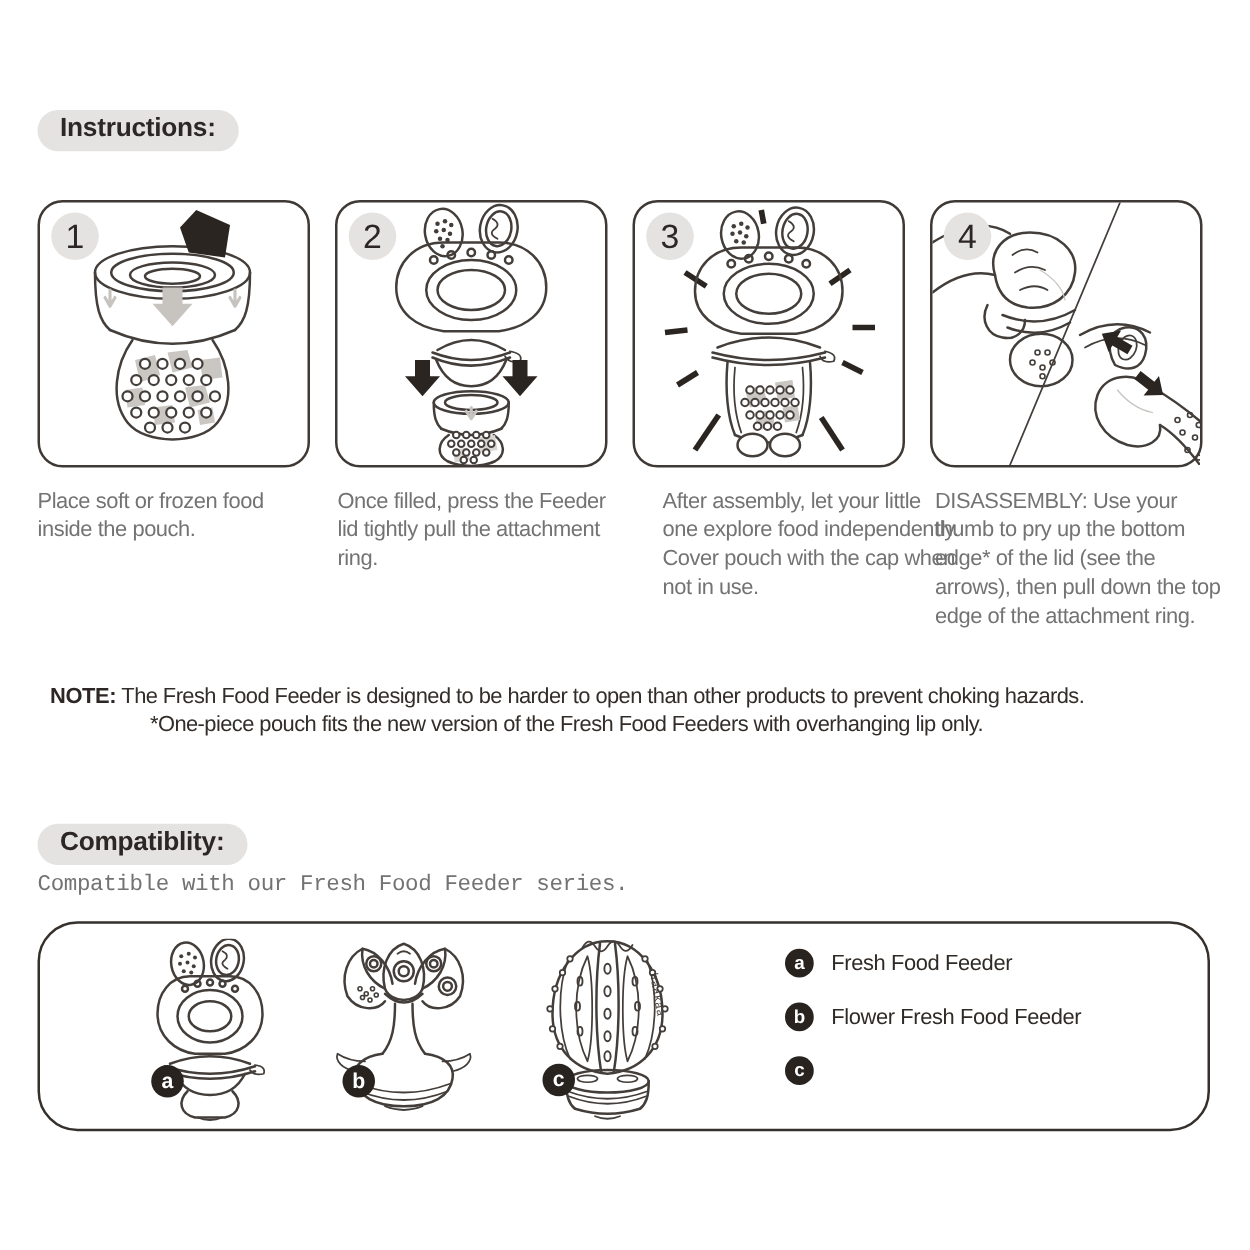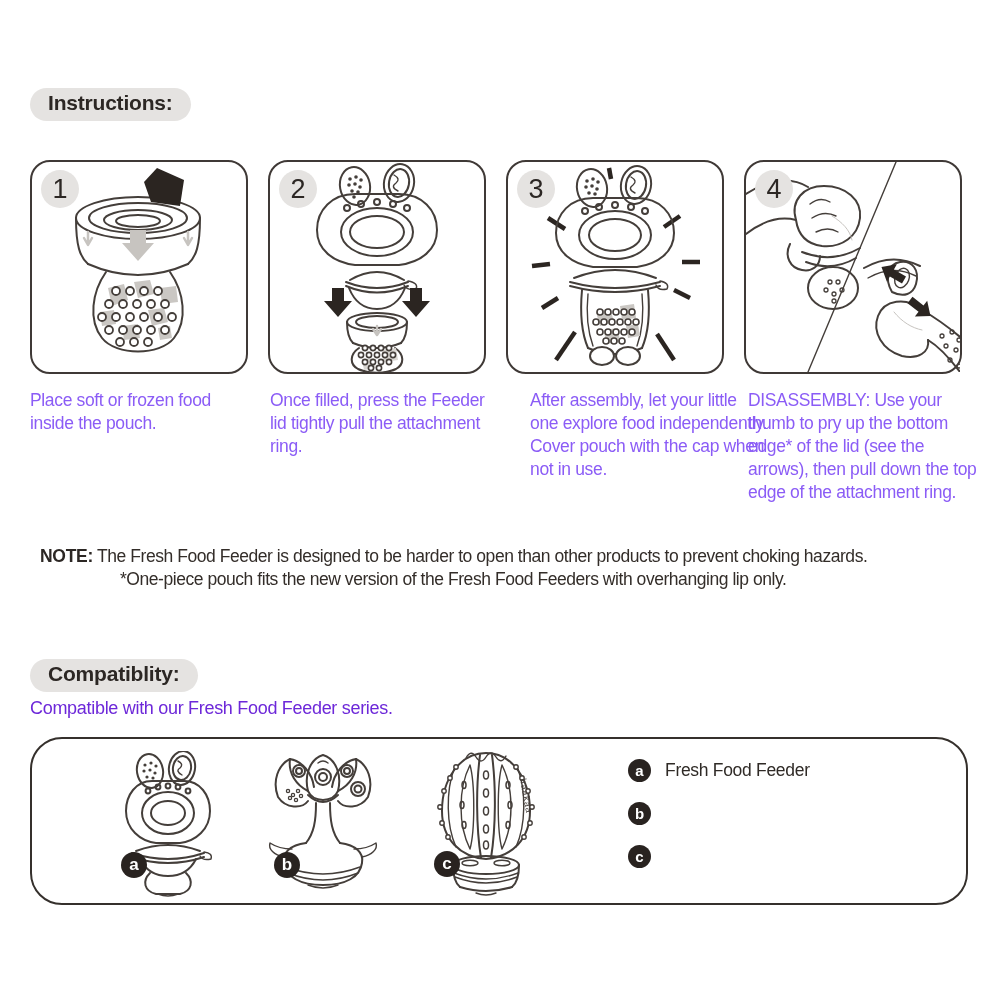--- a/index.html
+++ b/index.html
@@ -19,29 +19,29 @@
     background:#fff;
   }
   .panel svg{position:absolute;left:0;top:0;}
   .step-num{
     position:absolute;left:9px;top:8px;width:38px;height:38px;border-radius:50%;
     background:#e5e3e1;display:flex;align-items:center;justify-content:center;
     font-size:27px;color:#2c2724;z-index:3;
   }
   .caption{
     position:absolute;top:389px;font-size:17.5px;line-height:1.32;
-    letter-spacing:-0.35px;color:#8b5cf6;
+    letter-spacing:-0.35px;color:#737373;
   }
   .note{
     position:absolute;left:40px;top:545px;width:920px;
     font-size:17.5px;line-height:1.32;letter-spacing:-0.45px;color:#332d29;
   }
   .note b{letter-spacing:-0.3px;color:#2c2724;}
   .note .indent{margin-left:80px;}
-  .subtitle{position:absolute;left:30px;top:698px;font-size:18px;letter-spacing:-0.3px;color:#6d28d9;}
+  .subtitle{position:absolute;left:30px;top:698px;font-size:18px;letter-spacing:-0.3px;color:#737373;font-family:Liberation Mono, monospace;}
   .compat-box{
     position:absolute;left:30px;top:737px;width:938px;height:168px;
     border:2.5px solid #35302c;border-radius:32px;box-sizing:border-box;background:#fff;
   }
   .product{position:absolute;}
   .badge{
     position:absolute;width:26px;height:26px;border-radius:50%;background:#292320;
     color:#ffffff;font-size:17px;font-weight:bold;display:flex;align-items:center;
     justify-content:center;z-index:4;
   }
@@ -456,17 +456,18 @@
   <div class="badge" style="left:89px;top:113px;">a</div>
   <div class="badge" style="left:242px;top:113px;">b</div>
   <div class="badge" style="left:402px;top:112px;">c</div>
 
   <div class="legend-row" style="top:20px;">
     <div class="badge">a</div>
     <div class="legend-label">Fresh Food Feeder</div>
   </div>
   <div class="legend-row" style="top:63px;">
     <div class="badge">b</div>
+    <div class="legend-label">Flower Fresh Food Feeder</div>
   </div>
   <div class="legend-row" style="top:106px;">
     <div class="badge">c</div>
   </div>
 </div>
 
 </body></html>

